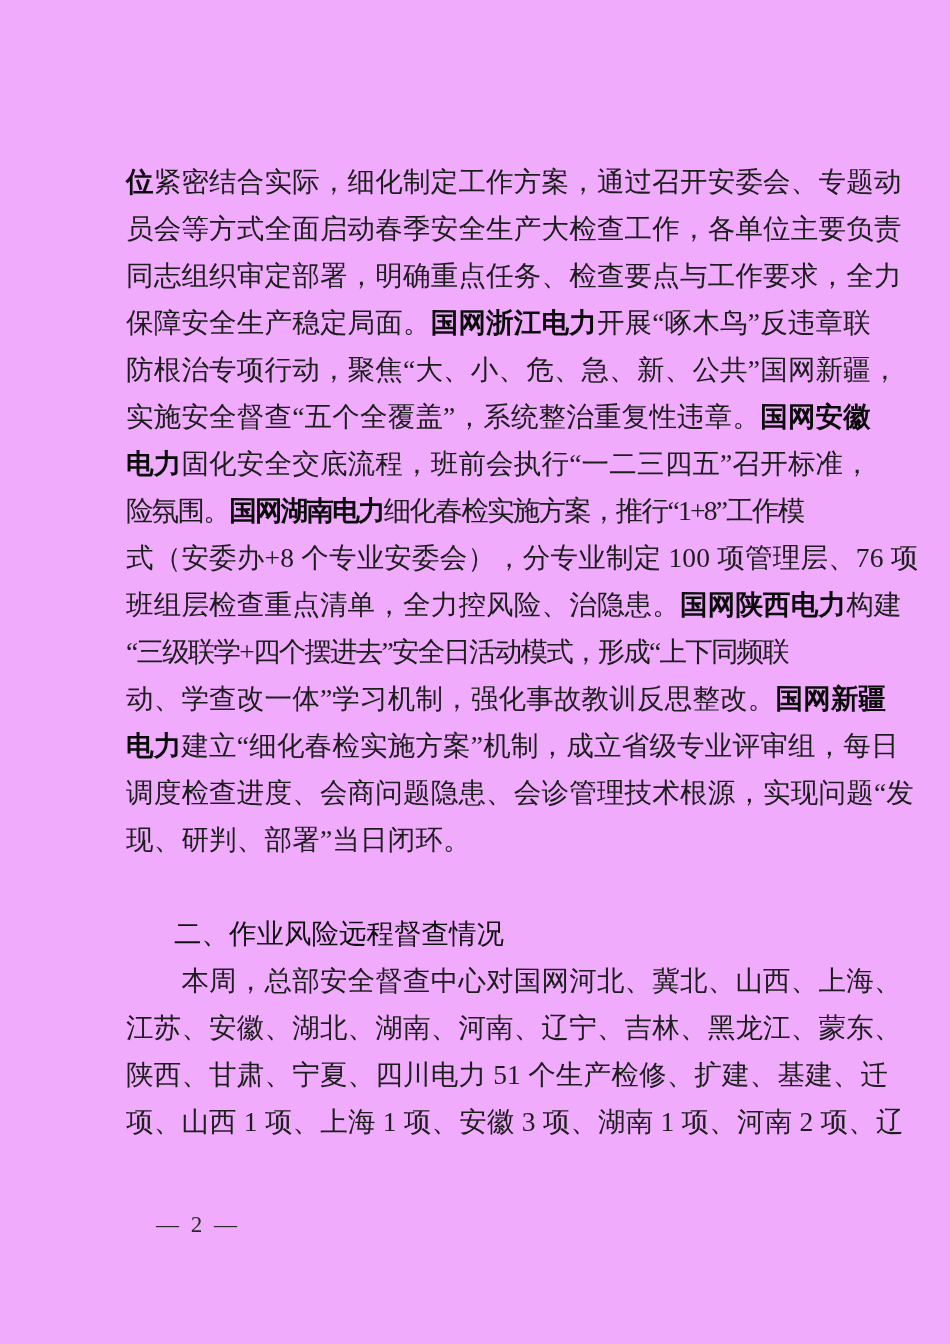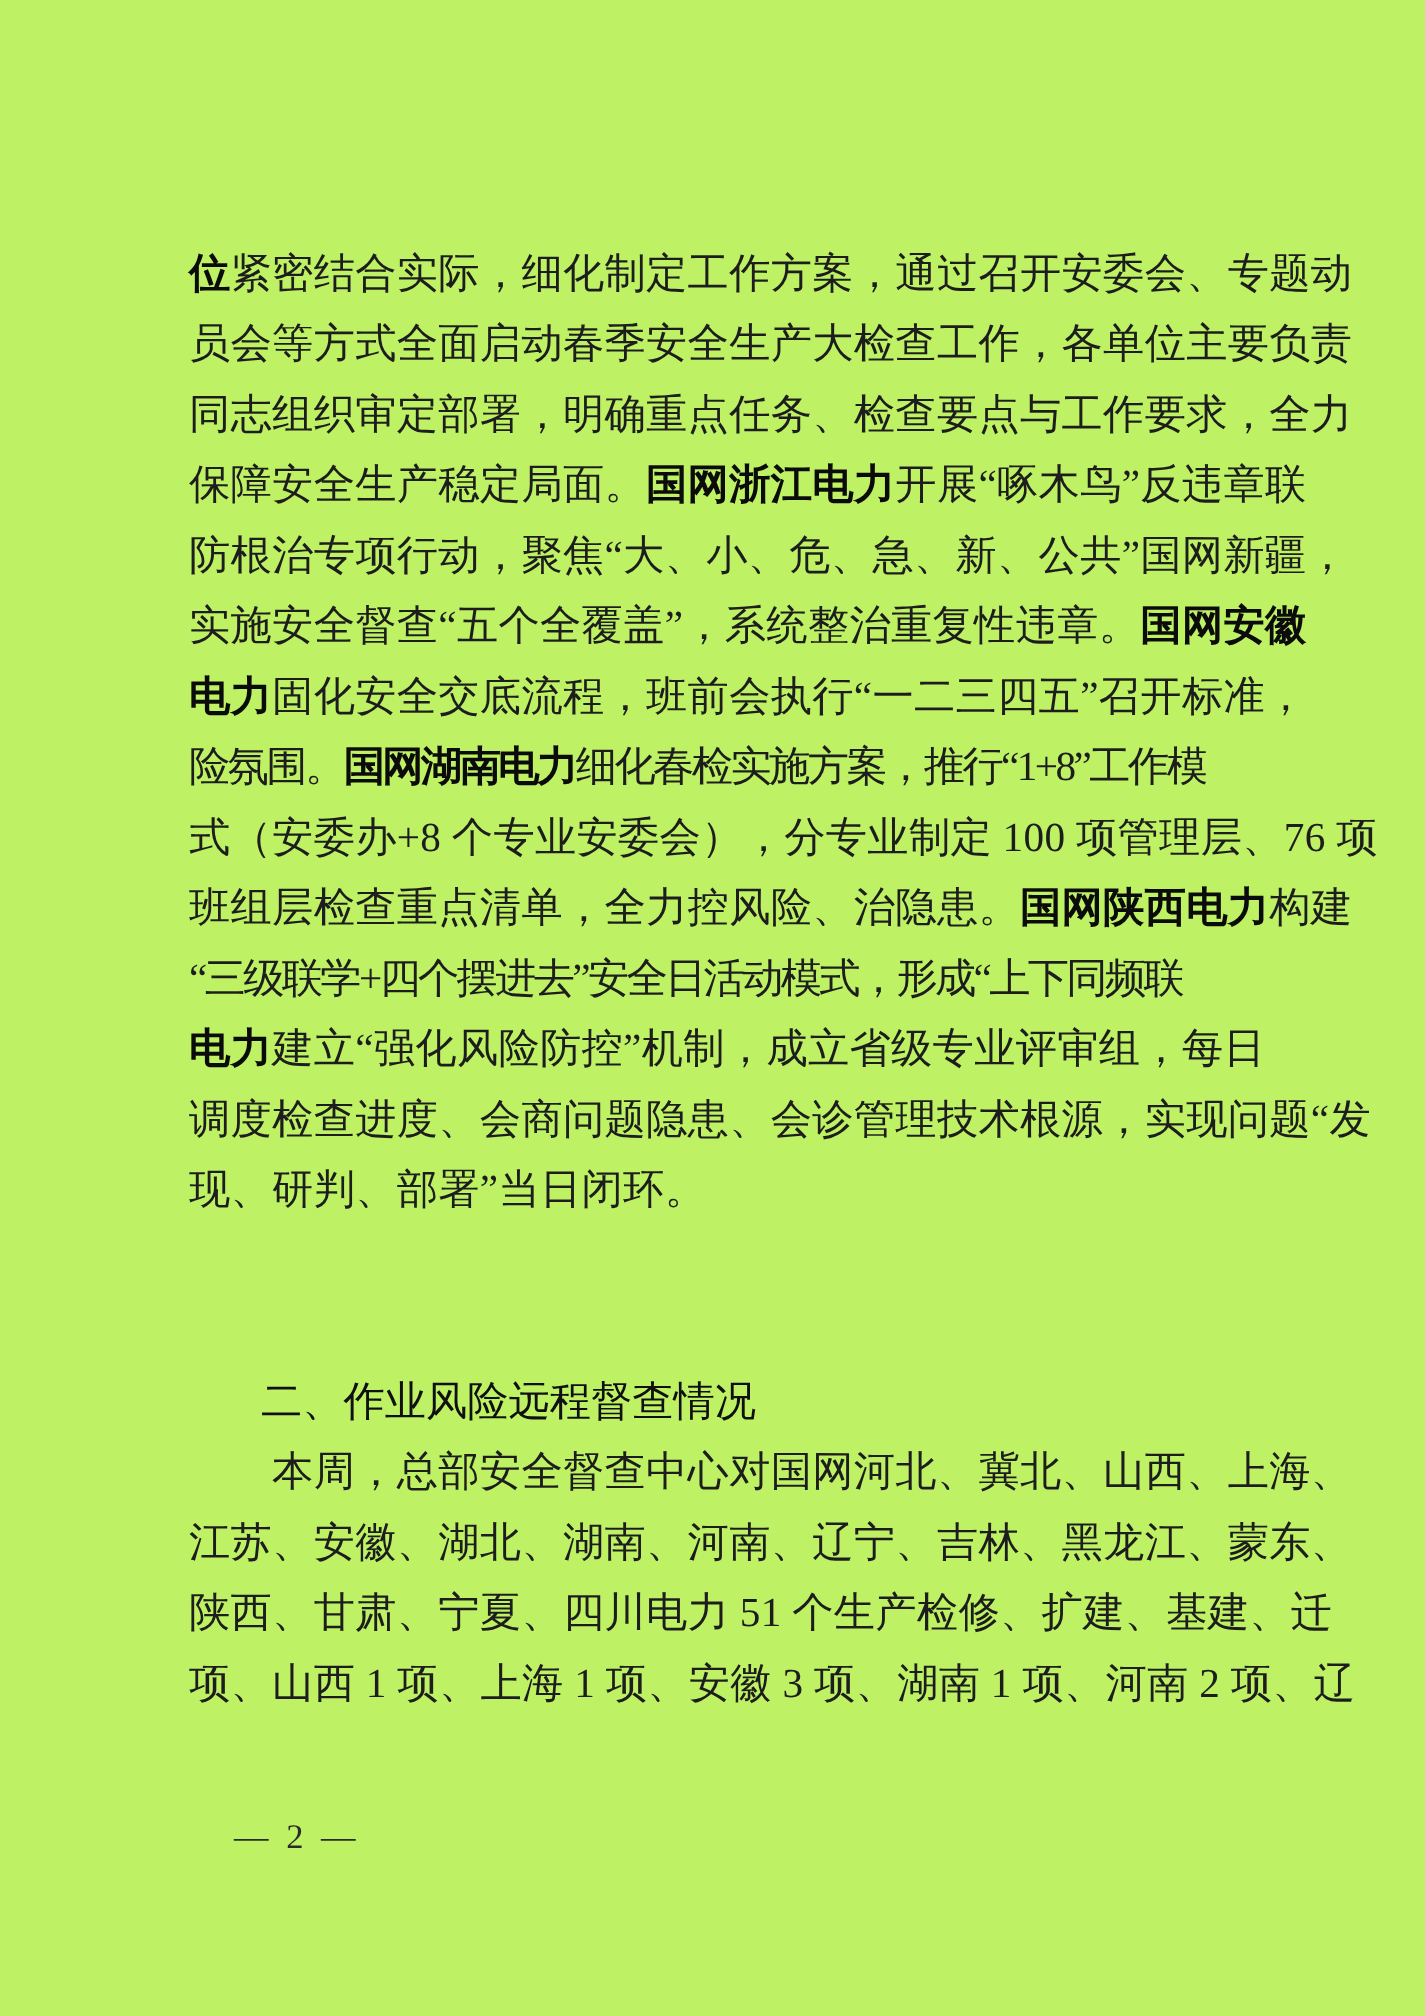--- a/index.html
+++ b/index.html
@@ -15,21 +15,21 @@
     overflow: hidden;
     position: relative;
   }
 
   .page {
     position: absolute;
     left: 0;
     top: 0;
     width: 950px;
     height: 1344px;
-    background: #bef264;
+    background: #f0abfc;
   }
 
   .textblock {
     position: absolute;
     left: 126px;
     top: 158px;
     width: 708px;
   }
 
   
@@ -87,21 +87,22 @@
       <div class="line"><span>员会等方式全面启动春季安全生产大检查工作，各单位主要负责</span></div>
       <div class="line"><span>同志组织审定部署，明确重点任务、检查要点与工作要求，全力</span></div>
       <div class="line"><span>保障安全生产稳定局面。</span><span class="b">国网浙江电力</span><span>开展“啄木鸟”反违章联</span></div>
       <div class="line"><span>防根治专项行动，聚焦“大、小、危、急、新、公共”国网新疆，</span></div>
       <div class="line"><span>实施安全督查“五个全覆盖”，系统整治重复性违章。</span><span class="b">国网安徽</span></div>
       <div class="line"><span class="b">电力</span><span>固化安全交底流程，班前会执行“一二三四五”召开标准，</span></div>
       <div class="line" style="letter-spacing: -1.72px;"><span>险氛围。</span><span class="b">国网湖南电力</span><span>细化春检实施方案，推行“1+8”工作模</span></div>
       <div class="line"><span>式（安委办+8 个专业安委会），分专业制定 100 项管理层、76 项</span></div>
       <div class="line"><span>班组层检查重点清单，全力控风险、治隐患。</span><span class="b">国网陕西电力</span><span>构建</span></div>
       <div class="line" style="letter-spacing: -1.79px; font-family: Liberation Serif, serif;"><span>“三级联学+四个摆进去”安全日活动模式，形成“上下同频联</span></div>
-      <div class="line"><span class="b">电力</span><span>建立“强化风险防控”机制，成立省级专业评审组，每日</span></div>
+      <div class="line"><span>动、学查改一体”学习机制，强化事故教训反思整改。</span><span class="b">国网新疆</span></div>
+      <div class="line"><span class="b">电力</span><span>建立“细化春检实施方案”机制，成立省级专业评审组，每日</span></div>
       <div class="line"><span>调度检查进度、会商问题隐患、会诊管理技术根源，实现问题“发</span></div>
       <div class="line"><span>现、研判、部署”当日闭环。</span></div>
     </div>
 
   <div class="heading" id="heading2" style="top: 910px;">二、作业风险远程督查情况</div>
 
   <div class="textblock" id="para2-block" style="top: 957px;">
       <div class="line"><span>　　本周，总部安全督查中心对国网河北、冀北、山西、上海、</span></div>
       <div class="line"><span>江苏、安徽、湖北、湖南、河南、辽宁、吉林、黑龙江、蒙东、</span></div>
       <div class="line"><span>陕西、甘肃、宁夏、四川电力 51 个生产检修、扩建、基建、迁</span></div>

